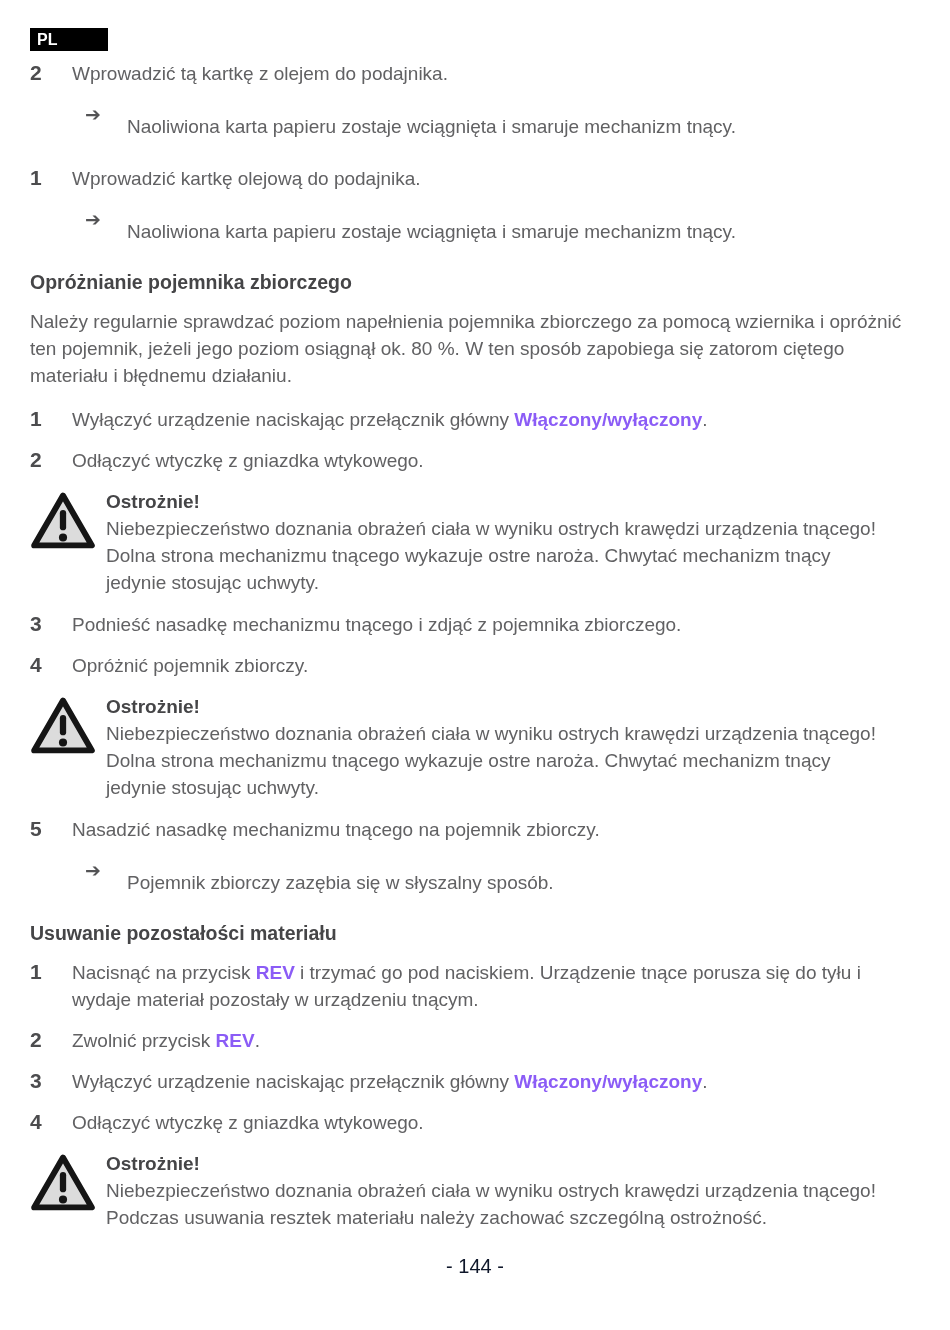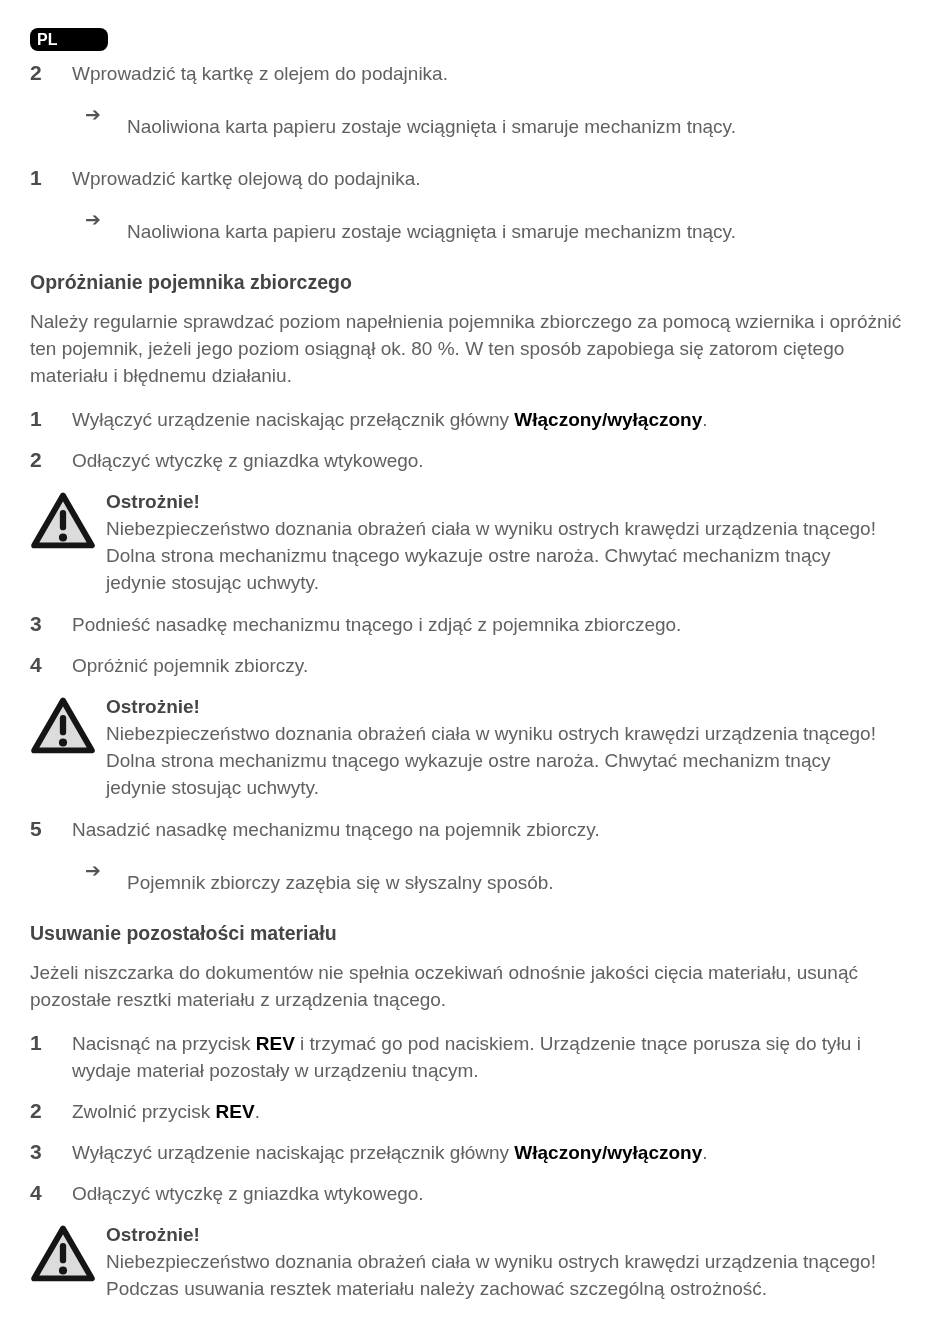--- a/index.html
+++ b/index.html
@@ -20,21 +20,20 @@
   .lang-badge {
     background: #000000;
     color: #ffffff;
     width: 71px;
     height: 23px;
     line-height: 23px;
     padding-left: 7px;
     font-size: 16px;
     font-weight: 700;
     margin-bottom: 9px;
-    border-radius: 8px;
   }
   .step {
     display: flex;
     align-items: flex-start;
     margin: 0 0 14px 0;
   }
   .step-num {
     flex: none;
     width: 42px;
     font-size: 21px;
@@ -64,21 +63,21 @@
     font-weight: 700;
     color: #454547;
     margin: 12px 0 13px 0;
   }
   .para {
     margin: 0 0 17px 0;
     max-width: 890px;
   }
   strong, b {
     font-weight: 700;
-    color: #000000;
+    color: #8b5cf6;
   }
   .warning {
     display: flex;
     align-items: flex-start;
     margin: 2px 0 15px 0;
   }
   .warn-icon {
     flex: none;
     width: 76px;
     padding-top: 3px;
@@ -179,21 +178,20 @@
   <div class="step">
     <span class="step-num">5</span>
     <p class="step-text"><span>Nasadzić nasadkę mechanizmu tnącego na pojemnik zbiorczy.</span><strong></strong><span></span></p>
   </div>
   <div class="result">
     <span class="arrow">➔</span>
     <p class="result-text">Pojemnik zbiorczy zazębia się w słyszalny sposób.</p>
   </div>
 
   <h2>Usuwanie pozostałości materiału</h2>
-  <p class="para">Jeżeli niszczarka do dokumentów nie spełnia oczekiwań odnośnie jakości cięcia materiału, usunąć pozostałe resztki materiału z urządzenia tnącego.</p>
 
   <div class="step">
     <span class="step-num">1</span>
     <p class="step-text"><span>Nacisnąć na przycisk </span><strong>REV</strong><span> i trzymać go pod naciskiem. Urządzenie tnące porusza się do tyłu i wydaje materiał pozostały w urządzeniu tnącym.</span></p>
   </div>
   <div class="step">
     <span class="step-num">2</span>
     <p class="step-text"><span>Zwolnić przycisk </span><strong>REV</strong><span>.</span></p>
   </div>
   <div class="step">

